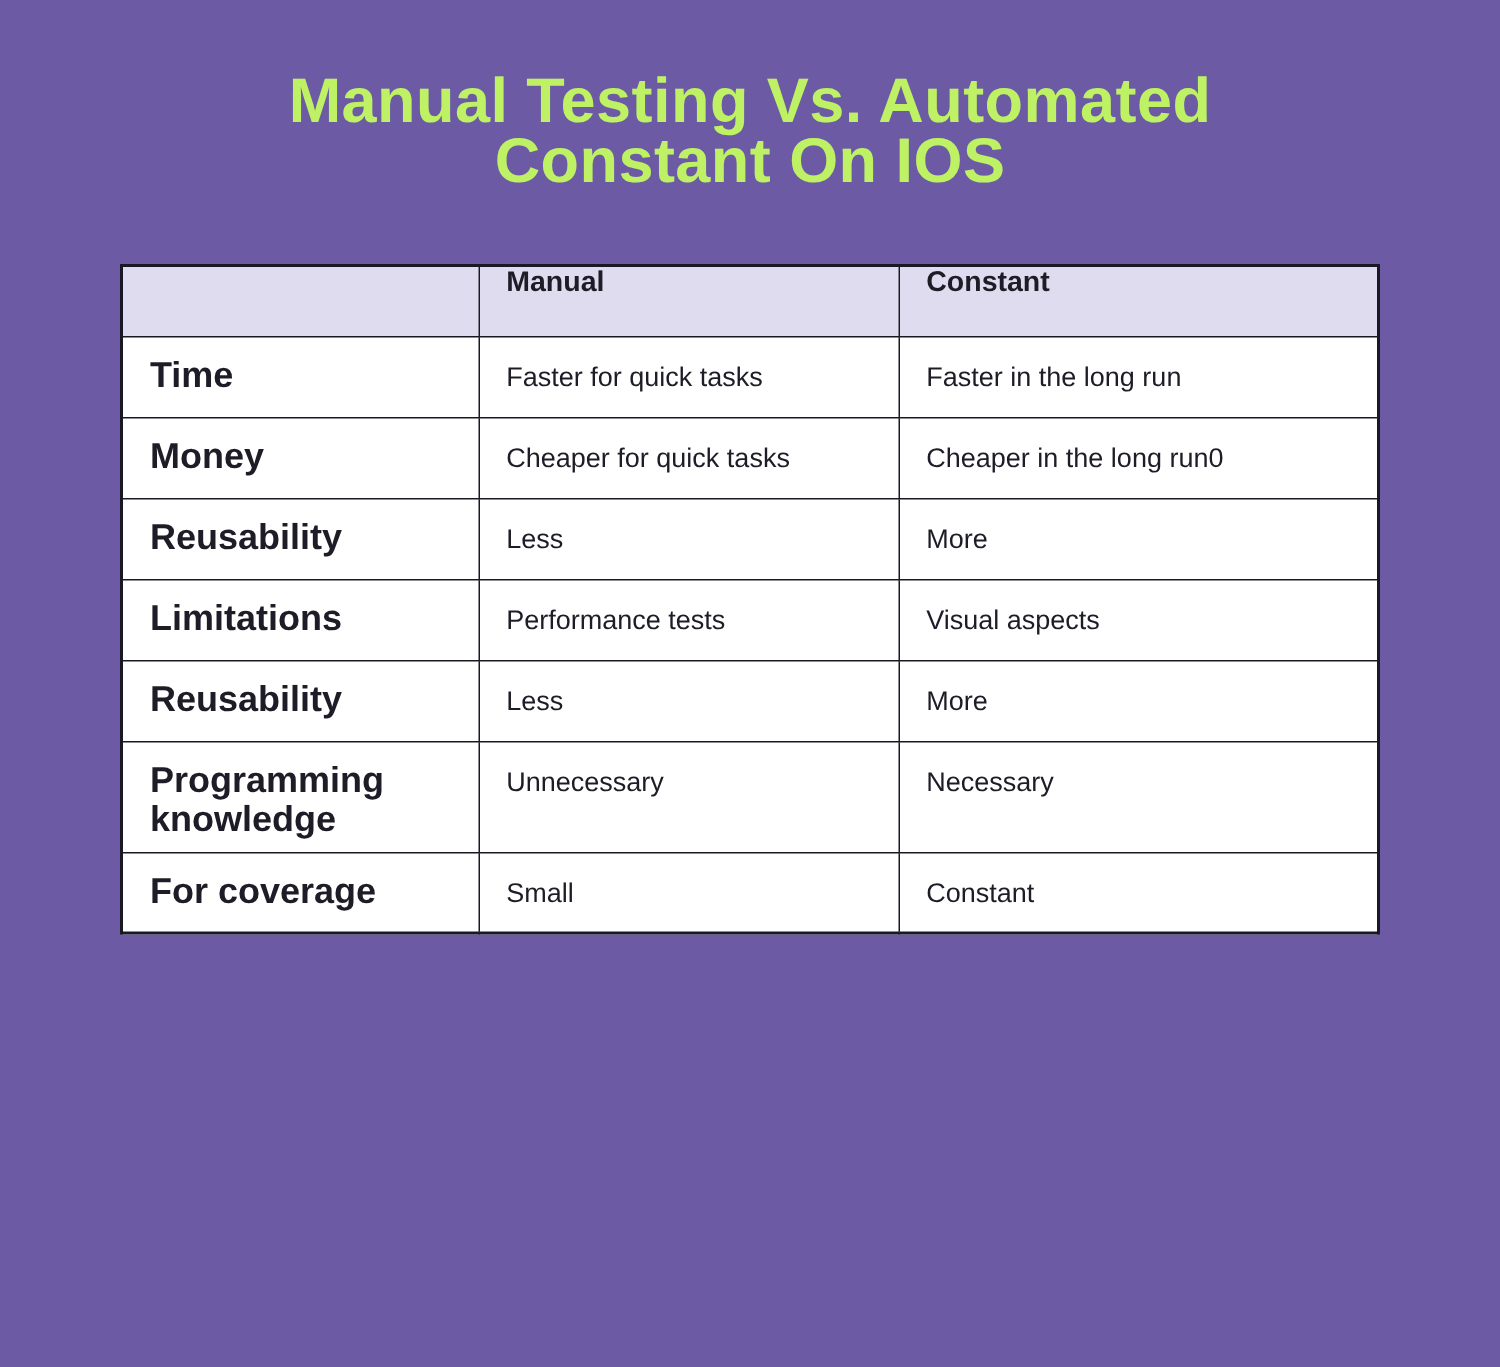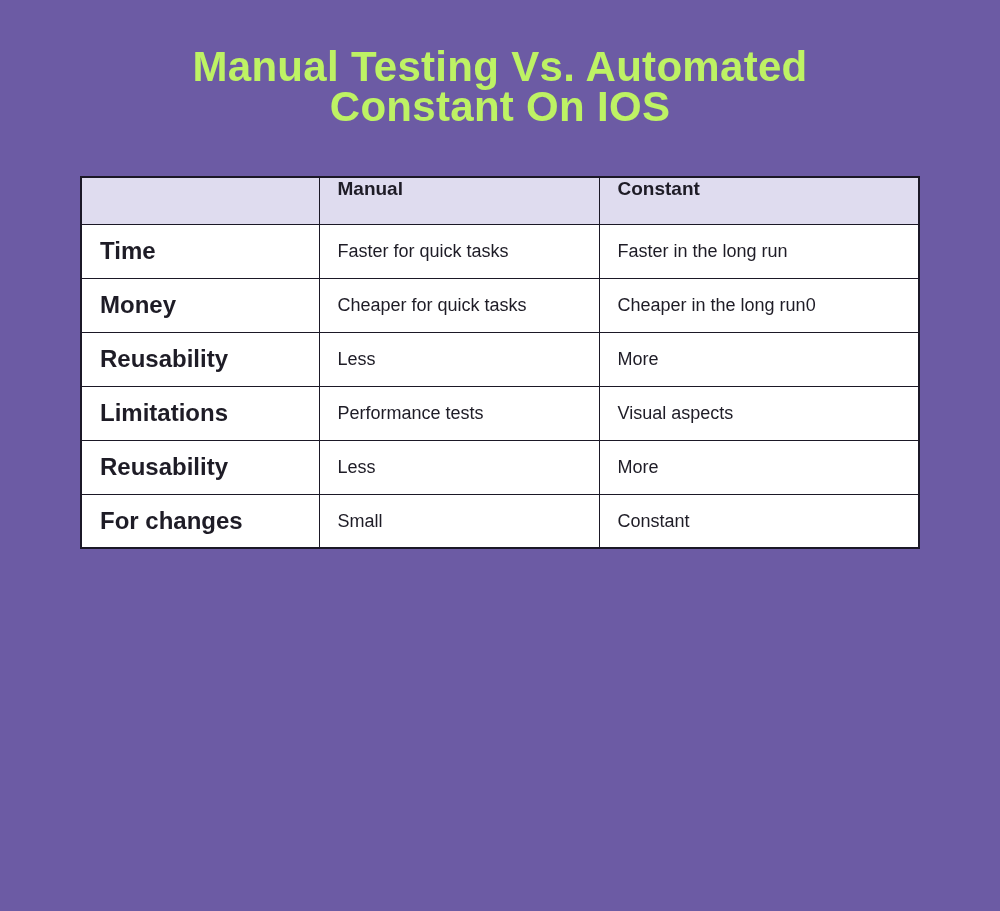--- a/index.html
+++ b/index.html
@@ -125,19 +125,24 @@
     <th class="row-label">Limitations</th>
     <td>Performance tests</td>
     <td>Visual aspects</td>
   </tr>
         <tr>
     <th class="row-label">Reusability</th>
     <td>Less</td>
     <td>More</td>
   </tr>
         <tr>
-    <th class="row-label">For changes</th>
+    <th class="row-label">Programming knowledge</th>
+    <td>Unnecessary</td>
+    <td>Necessary</td>
+  </tr>
+        <tr>
+    <th class="row-label">For coverage</th>
     <td>Small</td>
     <td>Constant</td>
   </tr>
       </tbody>
   </table>
 </div>
 
 </body></html>

